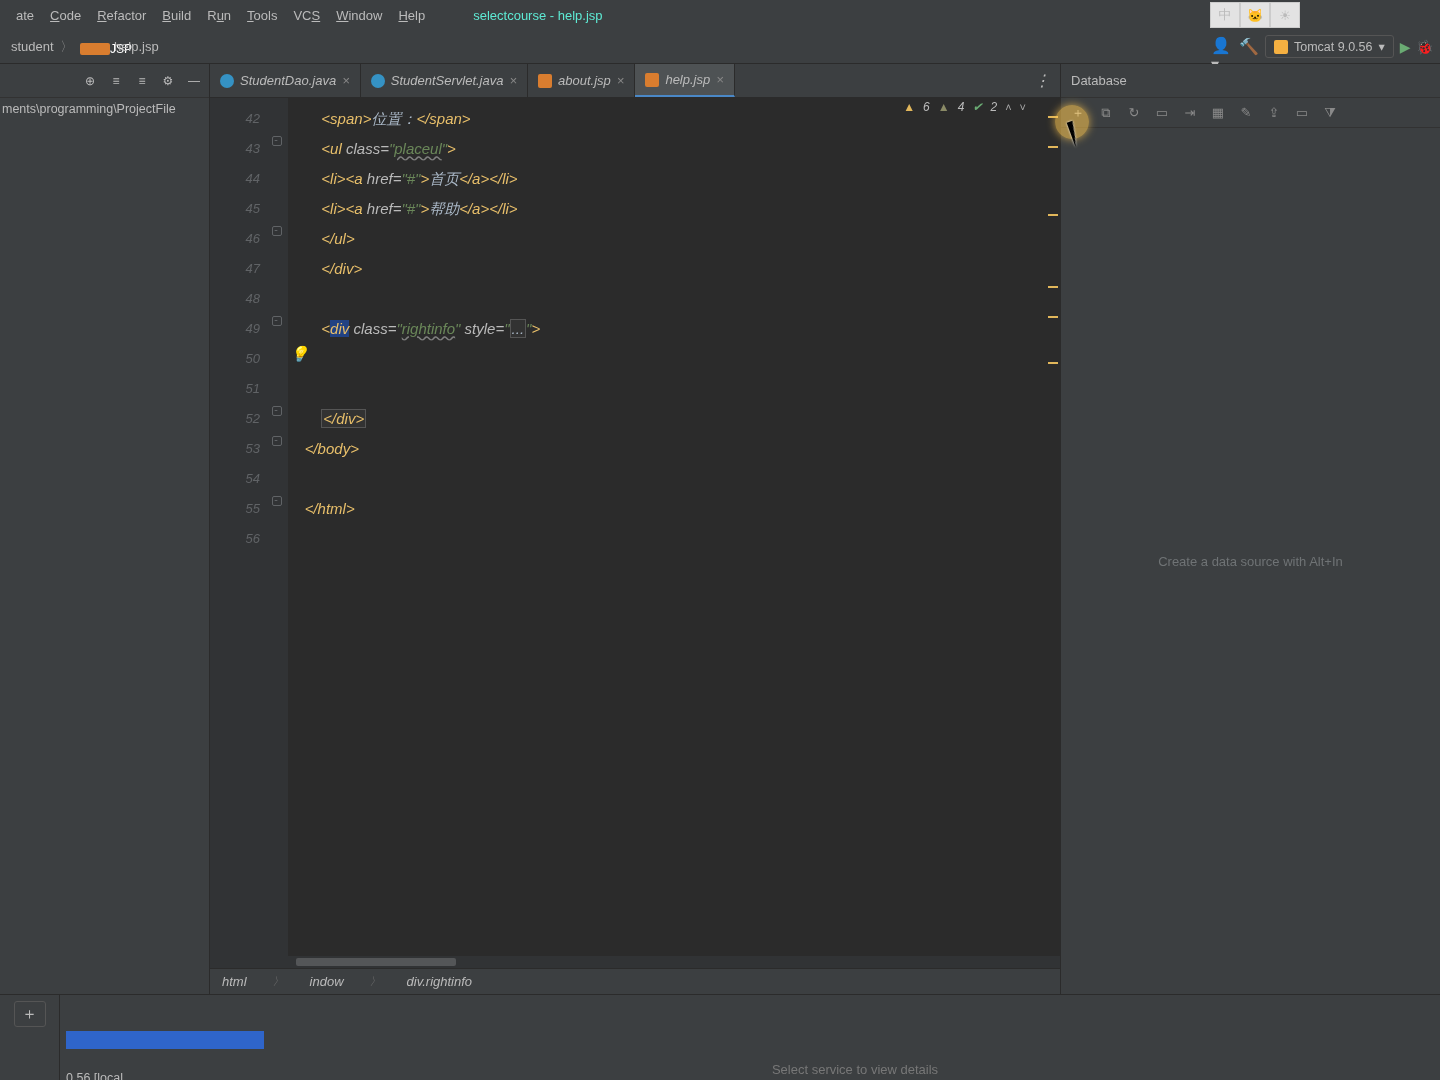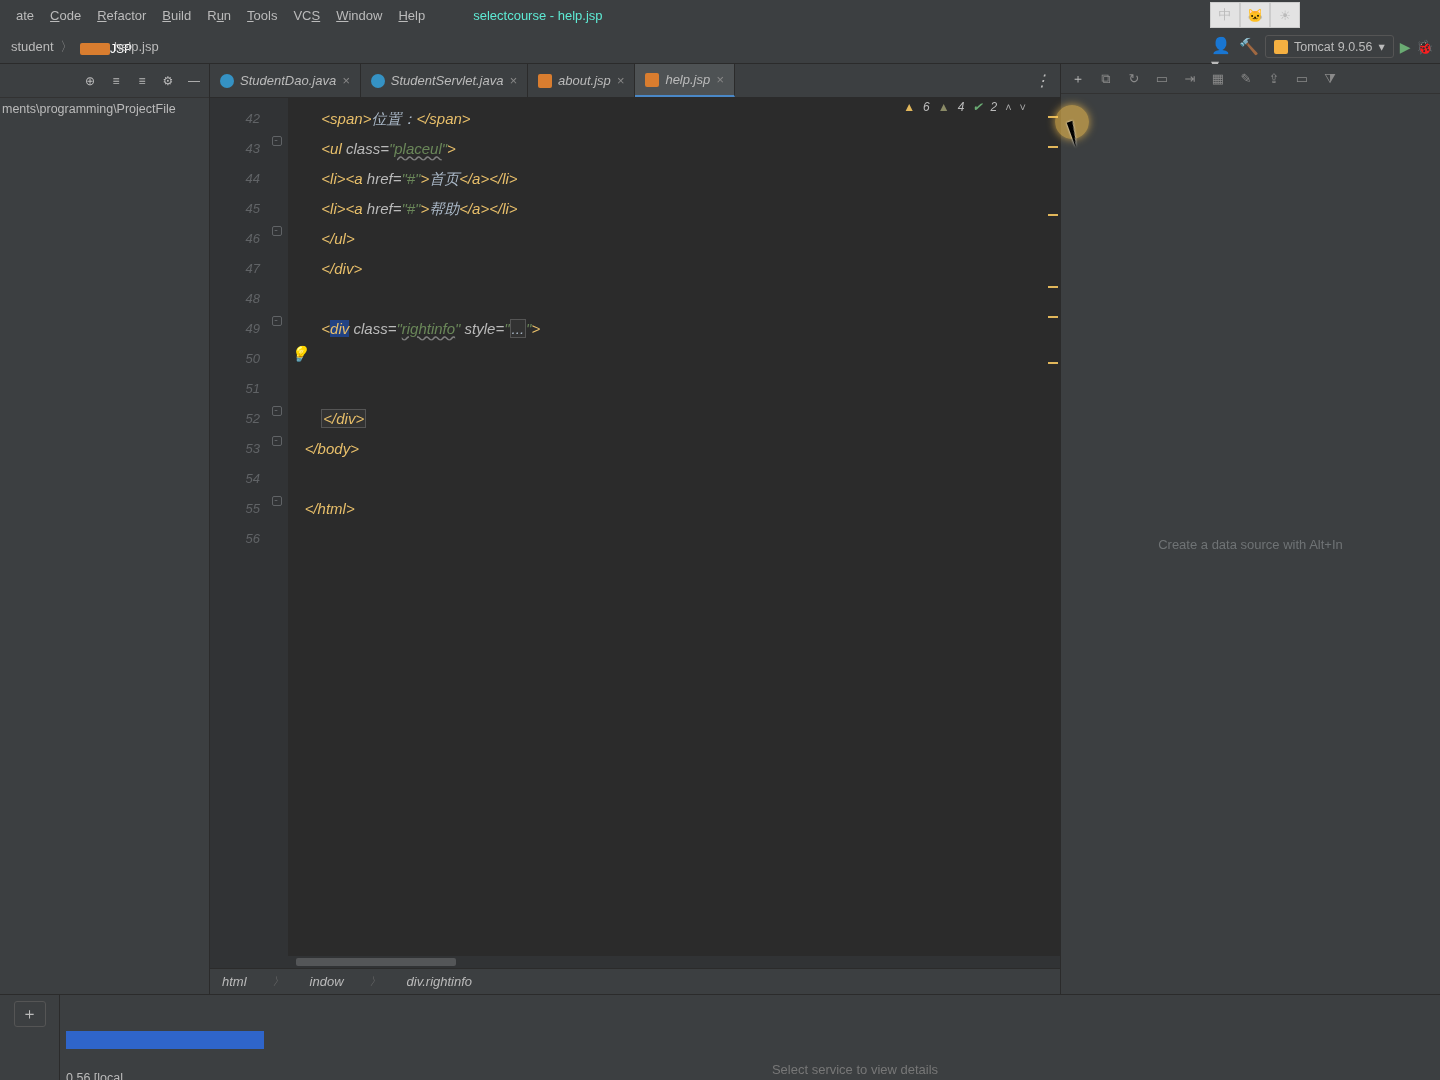--- a/index.html
+++ b/index.html
@@ -226,20 +226,21 @@
     <div class="edcrumb">
       <span>html</span>
         <span class="s">〉</span>
       <span>indow</span>
         <span class="s">〉</span>
       <span>div.rightinfo</span>
     </div>
   </div>
 
   <div class="dbpanel">
+    <div class="dbhead">Database</div>
     <div class="dbtool">
       <span class="plus">＋</span>
       <span>⧉</span>
       <span>↻</span>
       <span>▭</span>
       <span>⇥</span>
       <span>▦</span>
       <span>✎</span>
       <span>⇪</span>
       <span>▭</span>

